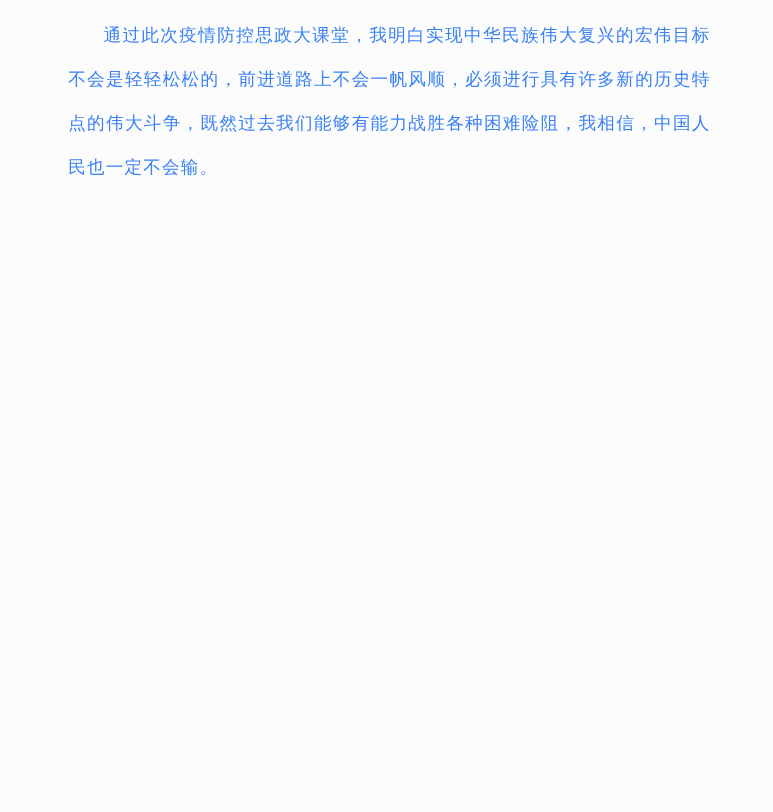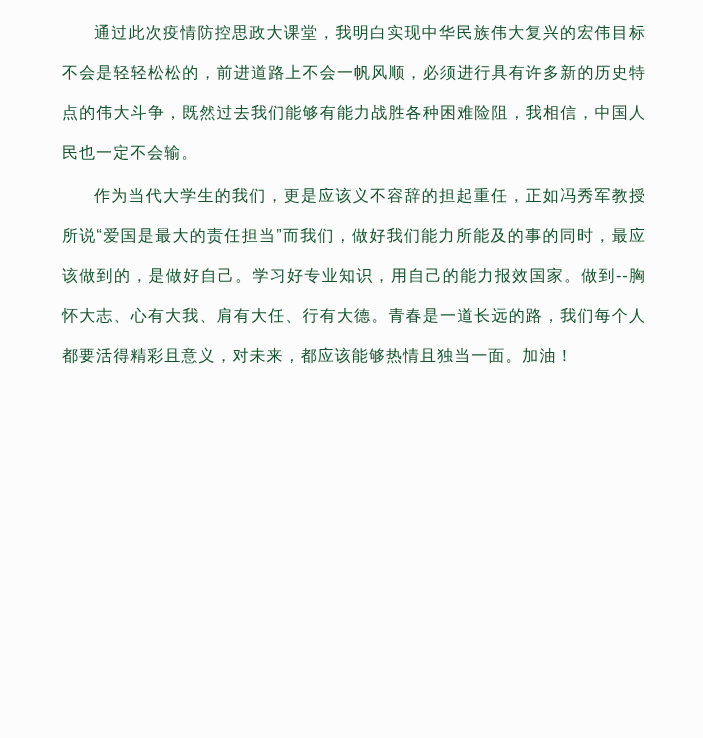--- a/index.html
+++ b/index.html
@@ -18,28 +18,27 @@
     width: 703px;
     height: 738px;
     padding: 13px 57px 20px 62px;
     background: #fcfcfc;
   }
   .doc-body p {
     margin: 0 0 3px 0;
     font-size: 16px;
     line-height: 40px;
     letter-spacing: 1.05px;
-    color: #14532d;
+    color: #3b82f6;
     text-align: justify;
     text-indent: 2em;
     word-break: break-all;
     font-weight: 400;
   }
 </style>
 </head>
 <body>
 
 <div class="doc-page">
   <div class="doc-body">
     <p>通过此次疫情防控思政大课堂，我明白实现中华民族伟大复兴的宏伟目标不会是轻轻松松的，前进道路上不会一帆风顺，必须进行具有许多新的历史特点的伟大斗争，既然过去我们能够有能力战胜各种困难险阻，我相信，中国人民也一定不会输。</p>
-    <p>作为当代大学生的我们，更是应该义不容辞的担起重任，正如冯秀军教授所说“爱国是最大的责任担当”而我们，做好我们能力所能及的事的同时，最应该做到的，是做好自己。学习好专业知识，用自己的能力报效国家。做到--胸怀大志、心有大我、肩有大任、行有大德。青春是一道长远的路，我们每个人都要活得精彩且意义，对未来，都应该能够热情且独当一面。加油！</p>
   </div>
 </div>
 
 </body></html>

